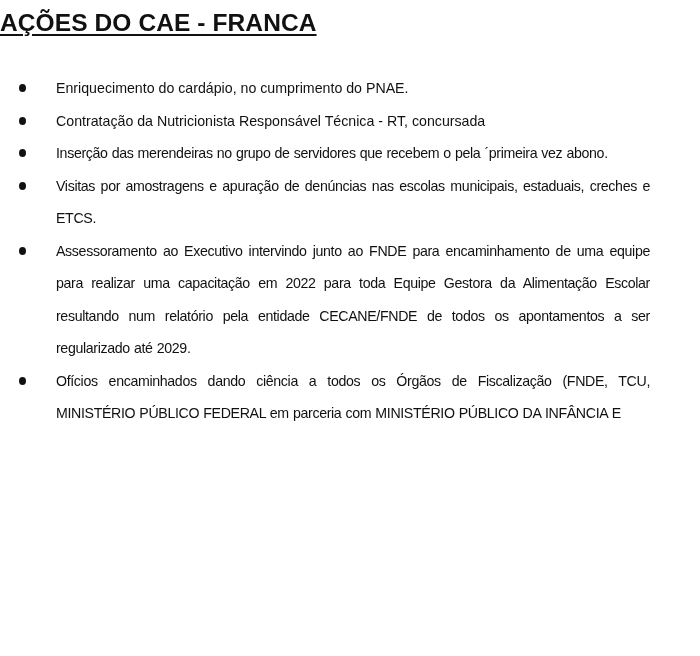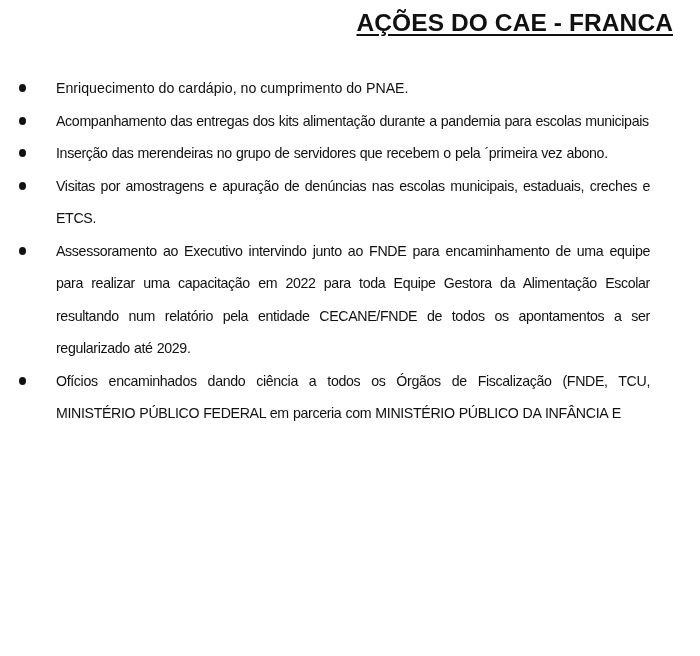--- a/index.html
+++ b/index.html
@@ -13,21 +13,21 @@
       overflow: hidden;
       position: relative;
       font-family: "Liberation Sans", sans-serif;
       color: #111111;
     }
     .title {
       position: absolute;
       top: 8px;
       left: 0;
       width: 673px;
-      text-align: right;
+      text-align: left;
       font-family: "Liberation Sans", sans-serif;
       font-weight: bold;
       font-size: 24.5px;
       letter-spacing: 0.1px;
       text-decoration: underline;
       text-decoration-thickness: 2px;
       text-underline-offset: 3px;
       margin: 0;
       line-height: 30px;
     }
@@ -71,21 +71,21 @@
 
 <h1 class="title">AÇÕES DO CAE - FRANCA</h1>
 
 <ul class="list">
   <li class="item">
     <span class="bullet"></span>
     <span class="text">Enriquecimento do cardápio, no cumprimento do PNAE.</span>
   </li>
   <li class="item">
     <span class="bullet"></span>
-    <span class="text condensed">Acompanhamento das entregas dos kits alimentação durante a pandemia para escolas municipais</span>
+    <span class="text">Contratação da Nutricionista Responsável Técnica - RT, concursada</span>
   </li>
   <li class="item">
     <span class="bullet"></span>
     <span class="text condensed">Inserção das merendeiras no grupo de servidores que recebem o pela ´primeira vez abono.</span>
   </li>
   <li class="item">
     <span class="bullet"></span>
     <span class="text condensed">Visitas por amostragens e apuração de denúncias nas escolas municipais, estaduais, creches e ETCS.</span>
   </li>
   <li class="item">

